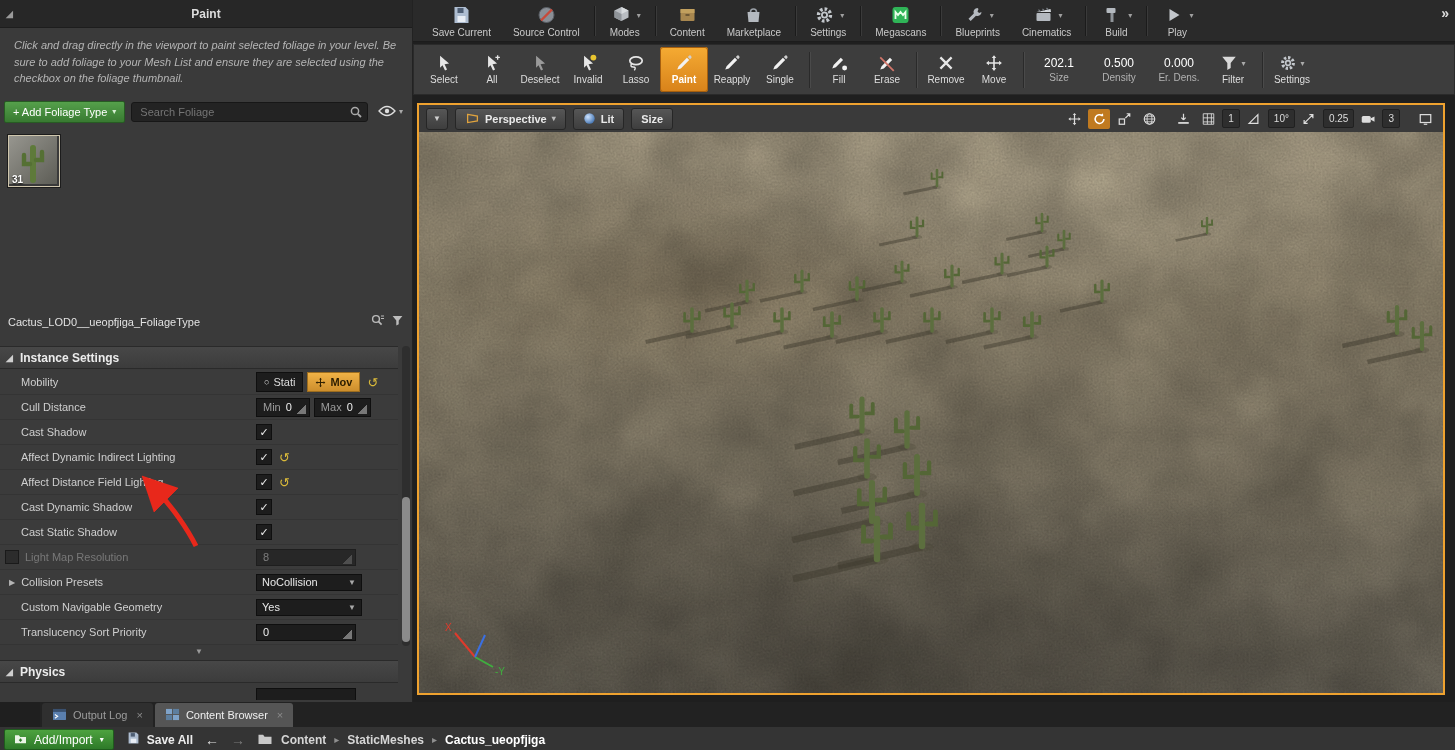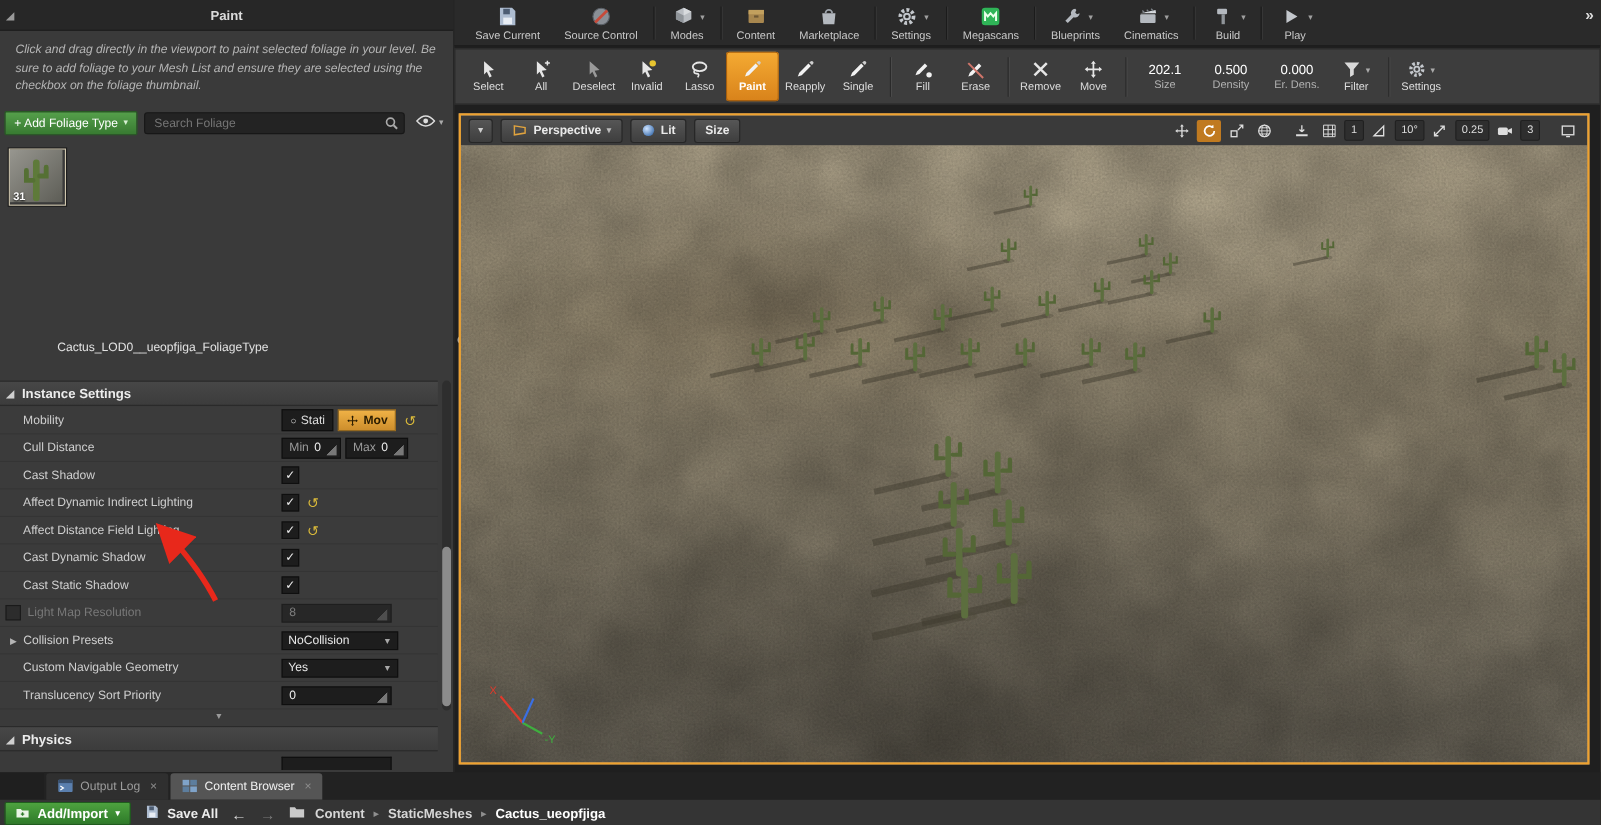--- a/index.html
+++ b/index.html
@@ -15,21 +15,21 @@
   .add-btn{background:linear-gradient(#55a04b,#387a31);border:1px solid #275c23;border-radius:2px;color:#fff;font-size:11px;font-weight:normal;height:20px;display:flex;align-items:center;gap:5px;padding:0 8px;white-space:nowrap;}
   .add-btn .caret{font-size:8px;color:#d8f0d4;}
   .search-wrap{flex:1;position:relative;}
   .search-wrap input{width:100%;box-sizing:border-box;height:20px;background:#232323;border:1px solid #171717;border-radius:3px;color:#bbb;font-size:11px;padding:0 24px 0 8px;outline:none;}
   .search-wrap .mag{position:absolute;right:5px;top:3px;}
   .eye-btn{display:flex;align-items:center;gap:3px;padding:0 4px;}
   .eye-btn .caret{font-size:8px;color:#aaa;}
   .thumb-area{padding:6px 8px;font-weight:bold;}
   .thumb{width:50px;height:50px;border:1px solid #cfc6ad;position:relative;box-shadow:0 0 0 1px #1c1c1c;}
   .thumb-count{position:absolute;left:3px;bottom:1px;color:#fff;font-size:10px;text-shadow:0 1px 2px #000;}
-  .type-row{position:absolute;left:0;top:300px;width:100%;height:22px;display:flex;align-items:flex-end;padding:0 8px;box-sizing:border-box;gap:6px;margin-left:44px;}
+  .type-row{position:absolute;left:0;top:311px;width:100%;height:22px;display:flex;align-items:center;padding:0 8px;box-sizing:border-box;gap:6px;}
   .type-label{flex:1;color:#e2e2e2;font-size:11px;white-space:nowrap;overflow:hidden;}
   .sec-header{position:absolute;left:0;width:398px;height:23px;background:linear-gradient(#474747,#3c3c3c);border-top:1px solid #2a2a2a;border-bottom:1px solid #2a2a2a;display:flex;align-items:center;gap:7px;padding-left:6px;box-sizing:border-box;color:#ececec;font-size:12px;font-weight:bold;}
   .sec-header .tri{color:#cfcfcf;font-size:9px;}
   .props{position:absolute;left:0;top:370px;width:398px;}
   .prop-row{height:25px;display:flex;align-items:center;background:#3b3b3b;border-bottom:1px solid #343434;box-sizing:border-box;}
   .prop-left{width:256px;padding-left:21px;box-sizing:border-box;display:flex;align-items:center;gap:6px;flex:none;}
   .prop-label{color:#cfcfcf;font-size:11px;white-space:nowrap;}
   .prop-row.disabled .prop-label{color:#787878;}
   .prop-right{display:flex;align-items:center;gap:4px;}
   .expander{color:#b5b5b5;font-size:8px;margin-left:-12px;}
@@ -98,21 +98,21 @@
   .scene svg.world{position:absolute;inset:0;width:100%;height:100%;}
   .axis-gizmo{position:absolute;left:16px;bottom:14px;}
 
   
   .tabs-bar{position:absolute;left:0;top:702px;width:1455px;height:25px;background:#222;display:flex;align-items:center;margin-left:40px;}
   .tab{height:24px;display:flex;align-items:center;gap:6px;padding:0 10px;font-size:11px;color:#9c9c9c;background:#2f2f2f;border-radius:3px 3px 0 0;margin-left:2px;}
   .tab.active{background:#555;color:#f0f0f0;}
   .tab .close{color:#8a8a8a;font-size:11px;margin-left:3px;}
   .tab svg{width:15px;height:13px;display:block;}
   .bottom-bar{position:absolute;left:0;top:727px;width:1455px;height:23px;background:#343434;display:flex;align-items:center;gap:12px;padding:2px 6px 0 4px;box-sizing:border-box;}
-  .addimport{background:linear-gradient(#4da23f,#2e7a29);border:1px solid #1f5c1d;border-radius:2px;color:#fff;font-weight:bold;font-size:12px;height:19px;display:flex;align-items:center;gap:7px;padding:0 9px;}
+  .addimport{background:linear-gradient(#4da23f,#2e7a29);border:1px solid #1f5c1d;border-radius:2px;color:#fff;font-weight:normal;font-size:12px;height:19px;display:flex;align-items:center;gap:7px;padding:0 9px;}
   .addimport .caret{font-size:8px;}
   .saveall{display:flex;align-items:center;gap:6px;color:#ececec;font-weight:bold;font-size:12px;}
   .saveall svg{width:15px;height:14px;}
   .nav-arrow{font-size:14px;font-weight:bold;}
   .nav-back{color:#e0e0e0;}
   .nav-fwd{color:#7c7c7c;}
   .crumbs{display:flex;align-items:center;gap:8px;}
   .crumb{color:#d6d6d6;font-size:12px;font-weight:bold;}
   .crumb.current{color:#fff;}
   .crumb-sep{color:#8f8f8f;font-size:10px;}

